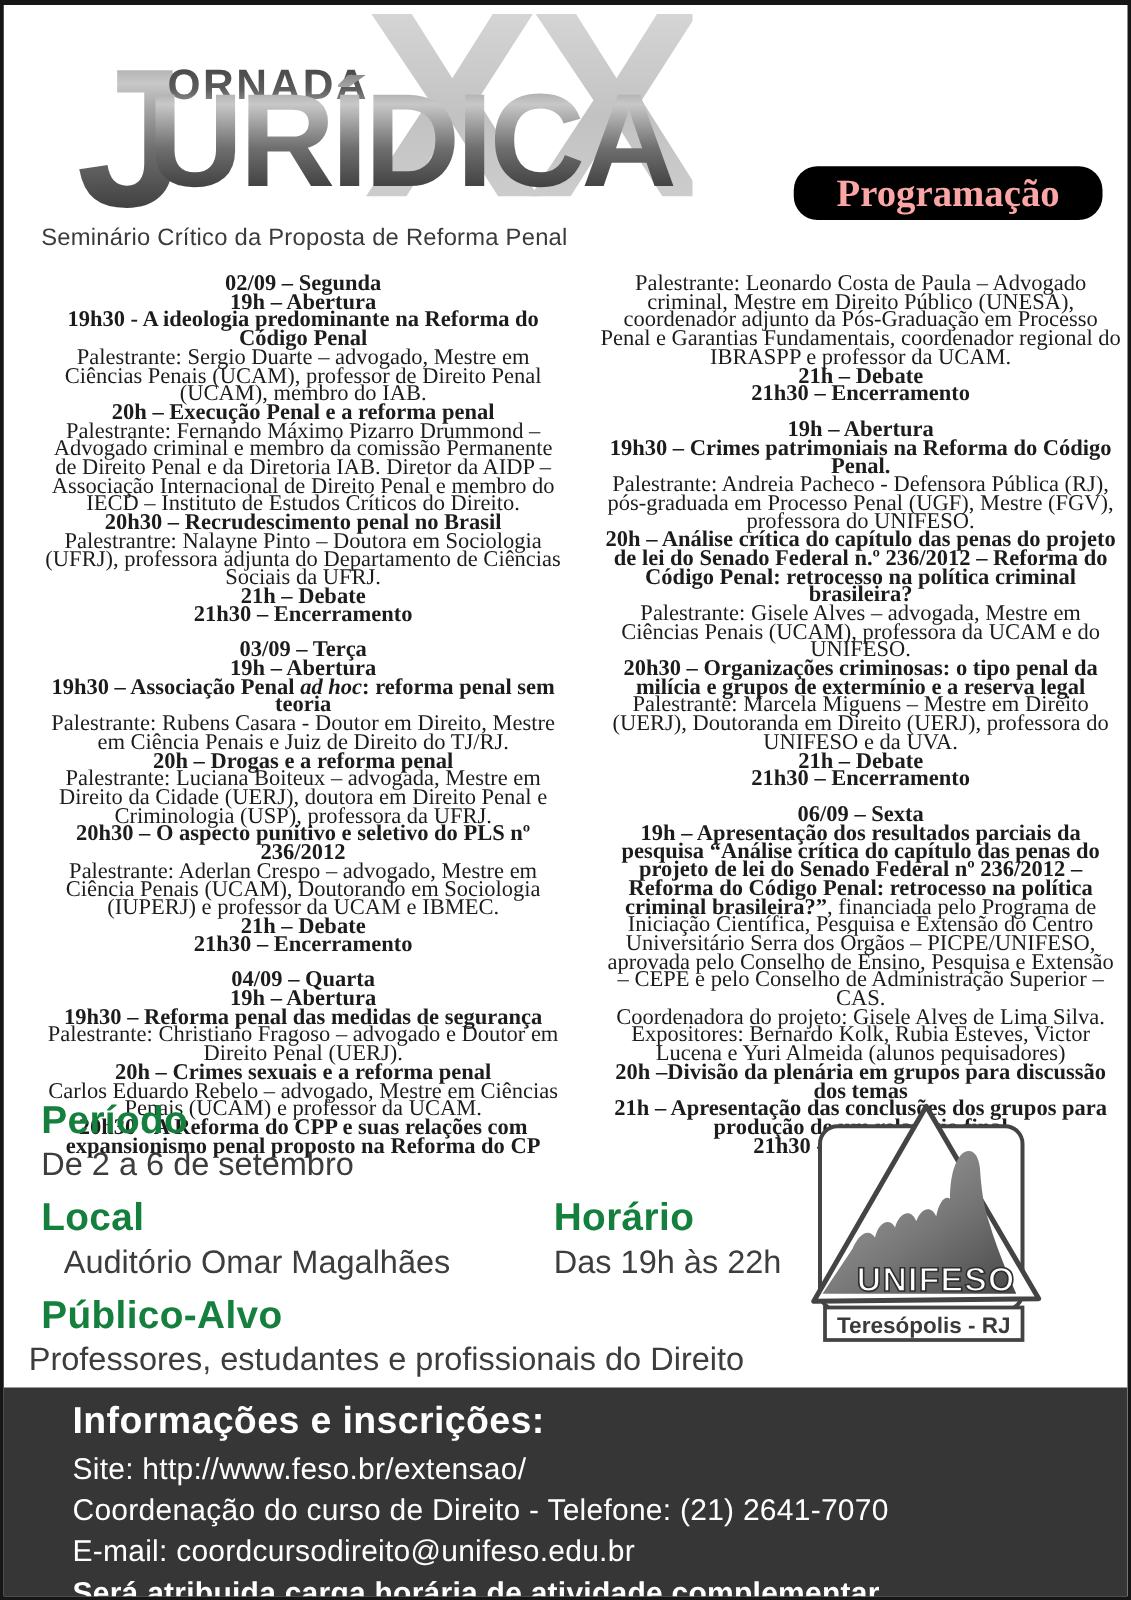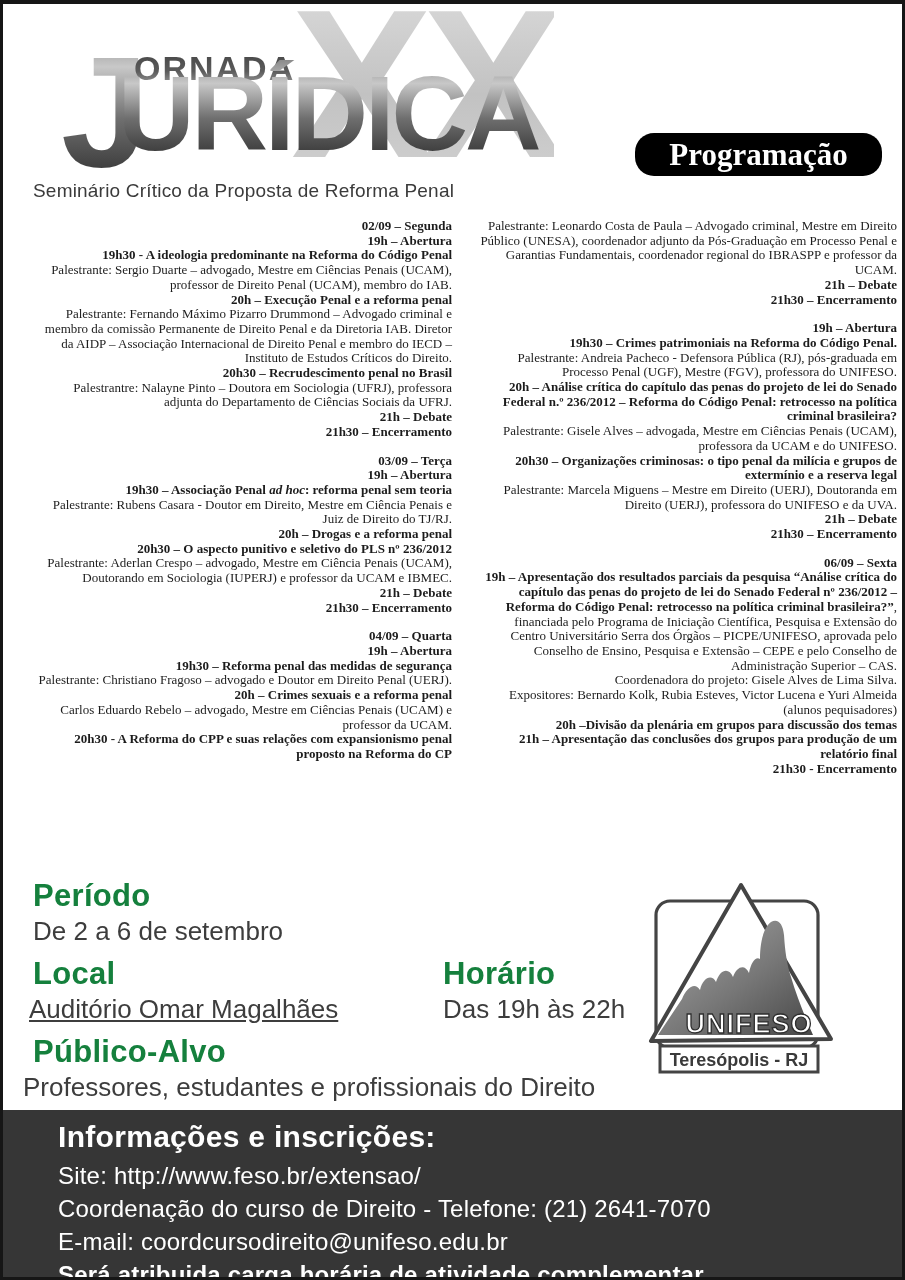--- a/index.html
+++ b/index.html
@@ -22,48 +22,48 @@
     -webkit-background-clip:text; background-clip:text; color:transparent;
     font-weight:bold; line-height:1; position:absolute; z-index:2;
   }
   .logo-j      { left:58px;  top:28px; font-size:158px; }
   .logo-ornada { left:131px; top:47px; font-size:34px; letter-spacing:2px;
                  background:linear-gradient(180deg,#454545 0%,#5c5c5c 60%,#9a9a9a 100%);
                  -webkit-background-clip:text; background-clip:text; }
   .logo-uridica{ left:115px; top:56px; font-size:106px; letter-spacing:-3px; }
   .badge {
     position:absolute; z-index:3; left:632px; top:129px; width:247px; height:43px;
-    background:#000000; border-radius:19px; color:#ffffff;
+    background:#000000; border-radius:19px; color:#fca5a5;
     font-family:"Liberation Serif", serif; font-weight:bold; font-size:31px;
     display:flex; align-items:center; justify-content:center;
   }
   .subtitle {
     position:absolute; z-index:3; left:30px; top:176px;
     font-size:19px; font-weight:normal; color:#3b3b3b; letter-spacing:0.2px;
   }
   
   .col {
     position:absolute; top:215px; z-index:2;
-    font-family:"Liberation Serif", serif; font-size:13px; line-height:14.7px;
-    color:#1c1c1c; text-align:right;
+    font-family:"Liberation Serif", serif; font-size:18px; line-height:14.7px;
+    color:#1c1c1c; text-align:center;
   }
   .col-left  { left:30px;  width:419px; }
   .col-right { left:477px; width:417px; }
   .block { margin-bottom:14px; }
   .line  { margin:0; }
   .b { font-weight:bold; }
   .i { font-style:italic; }
   
   .h2  { position:absolute; z-index:2; font-weight:bold; color:#15803d;
          font-size:31px; letter-spacing:0.3px; }
   .val { position:absolute; z-index:2; font-size:26px; color:#3d3d3d; }
   .periodo-h { left:30px;  top:874px; }
   .periodo-v { left:30px;  top:912px; }
   .local-h   { left:30px;  top:952px; }
-  .local-v   { left:26px;  top:990px;text-decoration:underline; }
+  .local-v   { left:48px;  top:990px; }
   .horario-h { left:440px; top:952px; }
   .horario-v { left:440px; top:990px; }
   .publico-h { left:30px;  top:1030px;text-align:right; }
   .publico-v { left:20px;  top:1068px; }
   
   .unifeso { position:absolute; left:645px; top:879px; z-index:2; }
   .unifeso svg { overflow:visible; display:block; }
   
   .footer {
     position:absolute; left:0; right:0; bottom:0; height:167px; z-index:4;
@@ -99,20 +99,21 @@
         <p class="line"><span>Palestrantre: Nalayne Pinto – Doutora em Sociologia (UFRJ), professora adjunta do Departamento de Ciências Sociais da UFRJ.</span></p>
         <p class="line"><span class="b">21h – Debate</span></p>
         <p class="line"><span class="b">21h30 – Encerramento</span></p>
       </div>
       <div class="block">
         <p class="line"><span class="b">03/09 – Terça</span></p>
         <p class="line"><span class="b">19h – Abertura</span></p>
         <p class="line"><span class="b">19h30 – Associação Penal </span><span class="b i">ad hoc</span><span class="b">: reforma penal sem teoria</span></p>
         <p class="line"><span>Palestrante: Rubens Casara - Doutor em Direito, Mestre em Ciência Penais e Juiz de Direito do TJ/RJ.</span></p>
         <p class="line"><span class="b">20h – Drogas e a reforma penal</span></p>
+        <p class="line"><span>Palestrante: Luciana Boiteux – advogada, Mestre em Direito da Cidade (UERJ), doutora em Direito Penal e Criminologia (USP), professora da UFRJ.</span></p>
         <p class="line"><span class="b">20h30 – O aspecto punitivo e seletivo do PLS nº 236/2012</span></p>
         <p class="line"><span>Palestrante: Aderlan Crespo – advogado, Mestre em Ciência Penais (UCAM), Doutorando em Sociologia (IUPERJ) e professor da UCAM e IBMEC.</span></p>
         <p class="line"><span class="b">21h – Debate</span></p>
         <p class="line"><span class="b">21h30 – Encerramento</span></p>
       </div>
       <div class="block">
         <p class="line"><span class="b">04/09 – Quarta</span></p>
         <p class="line"><span class="b">19h – Abertura</span></p>
         <p class="line"><span class="b">19h30 – Reforma penal das medidas de segurança</span></p>
         <p class="line"><span>Palestrante: Christiano Fragoso – advogado e Doutor em Direito Penal (UERJ).</span></p>

